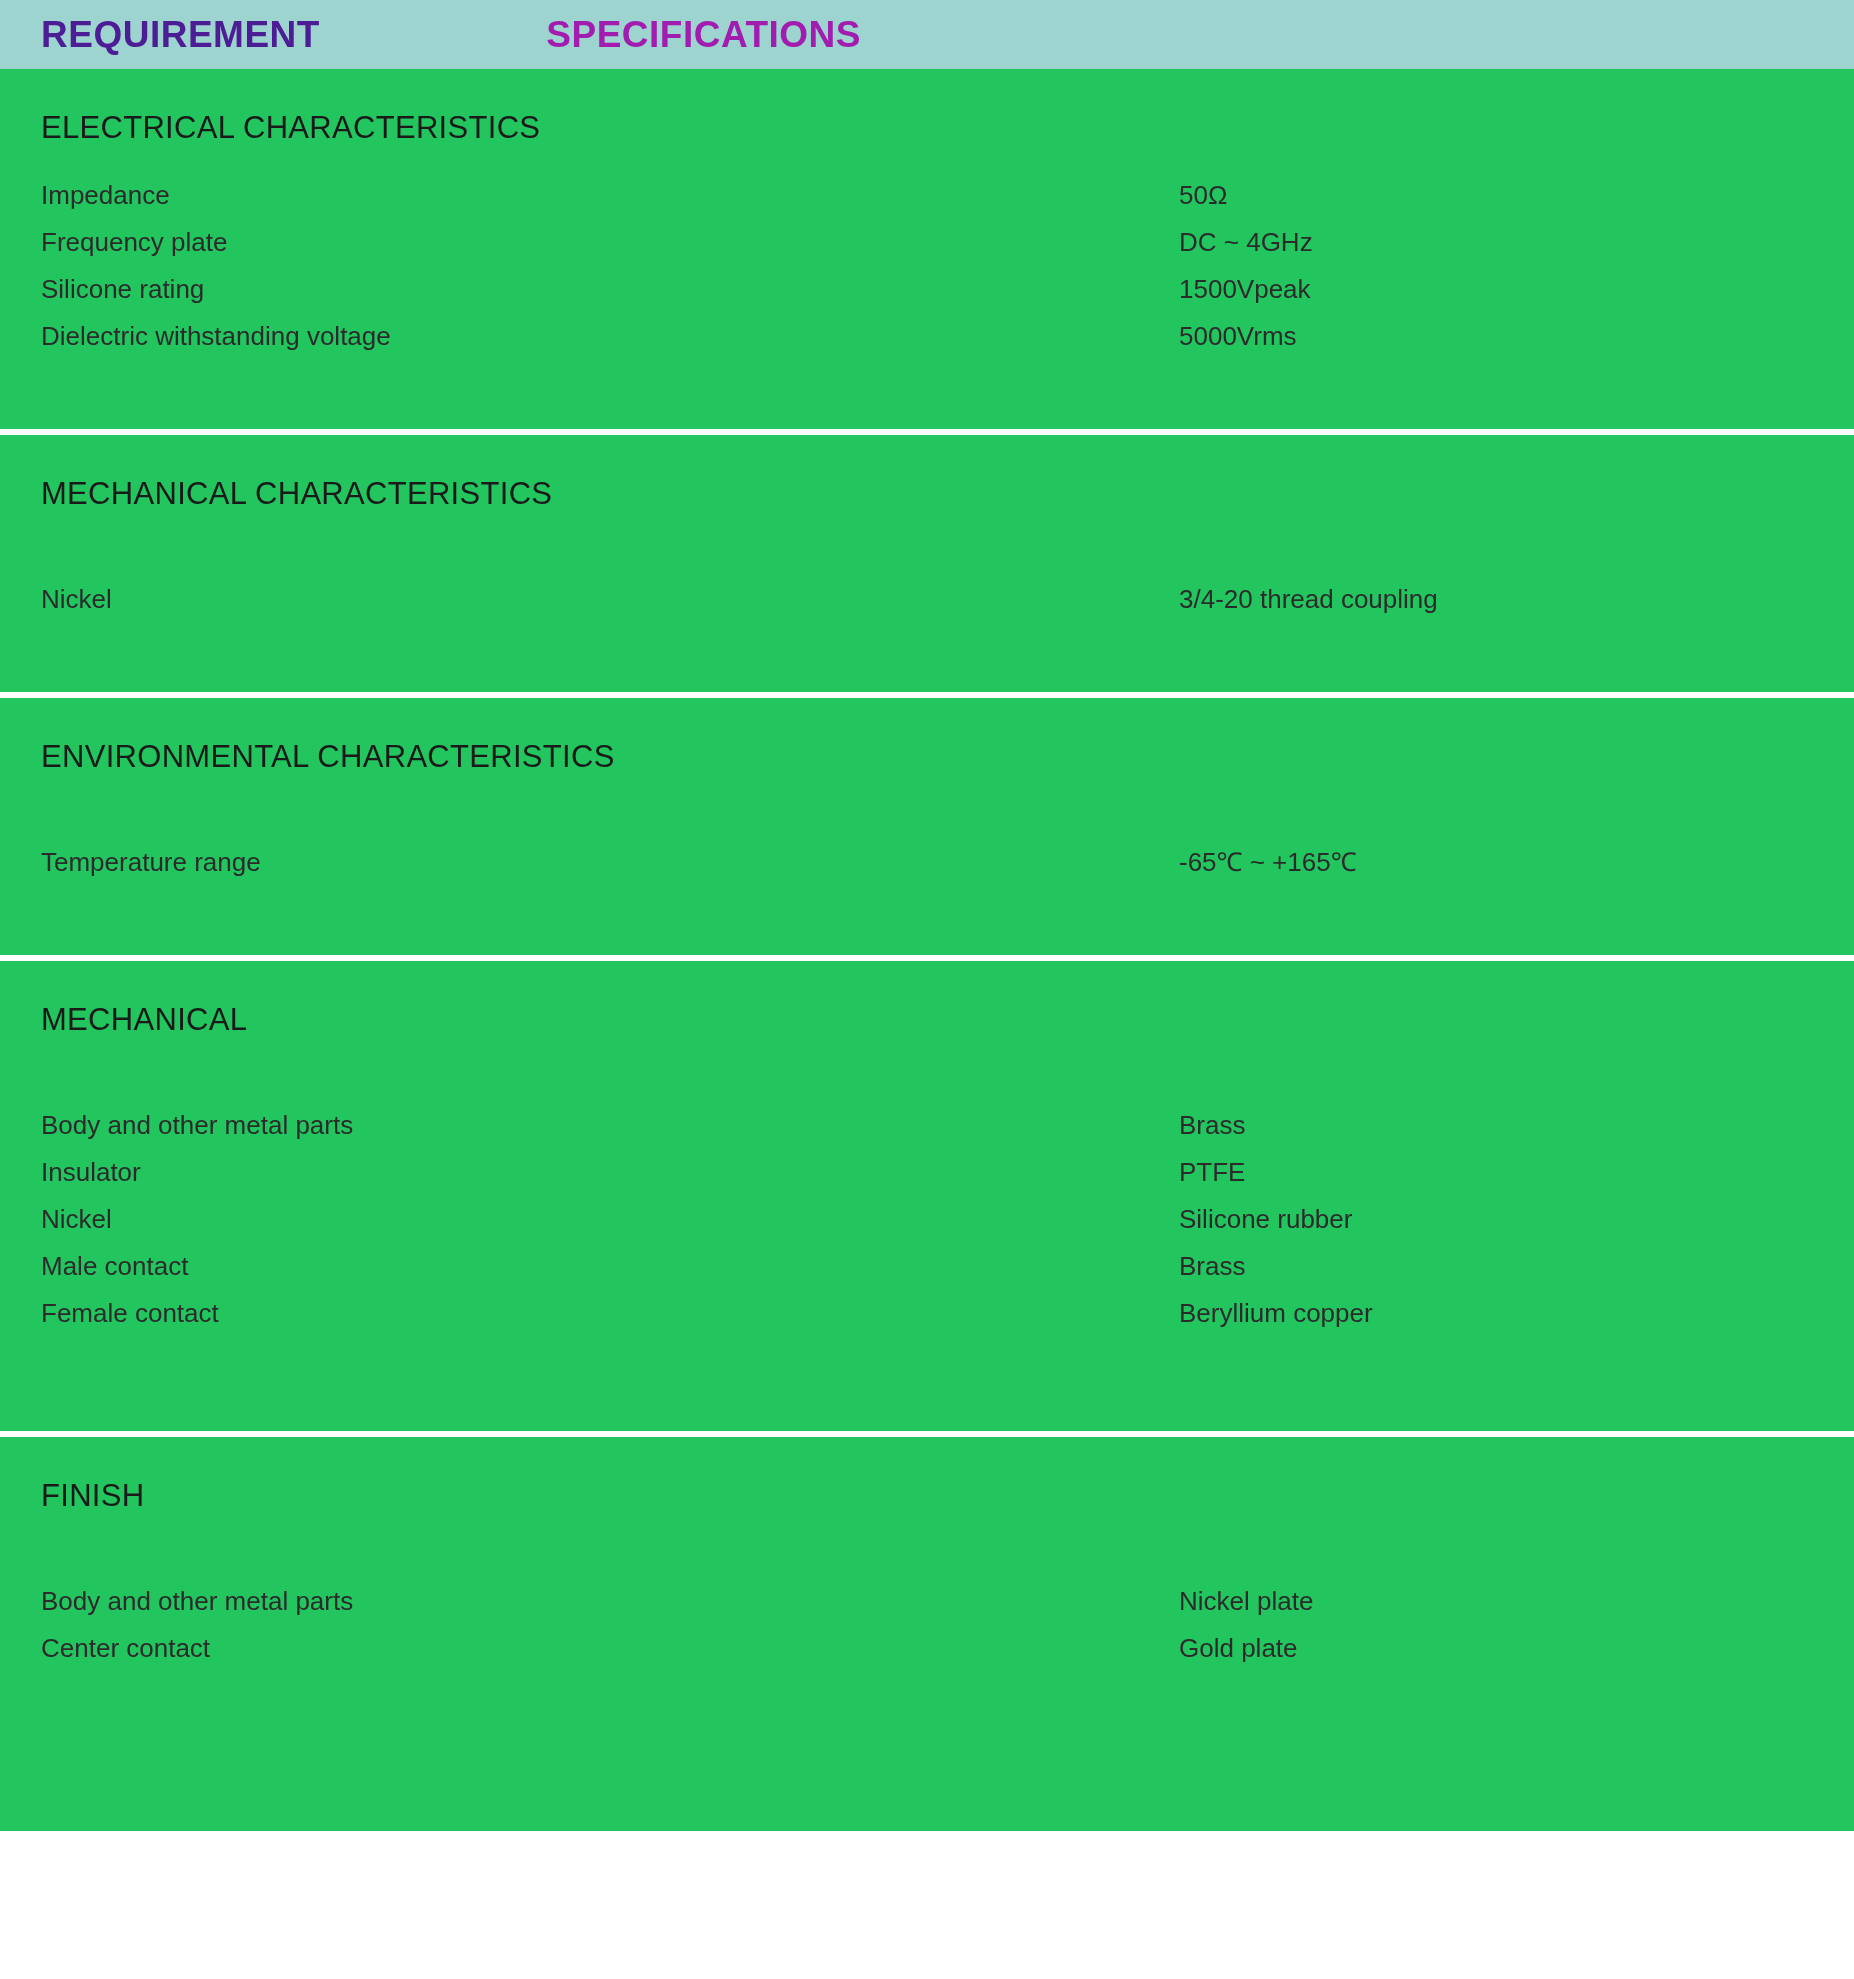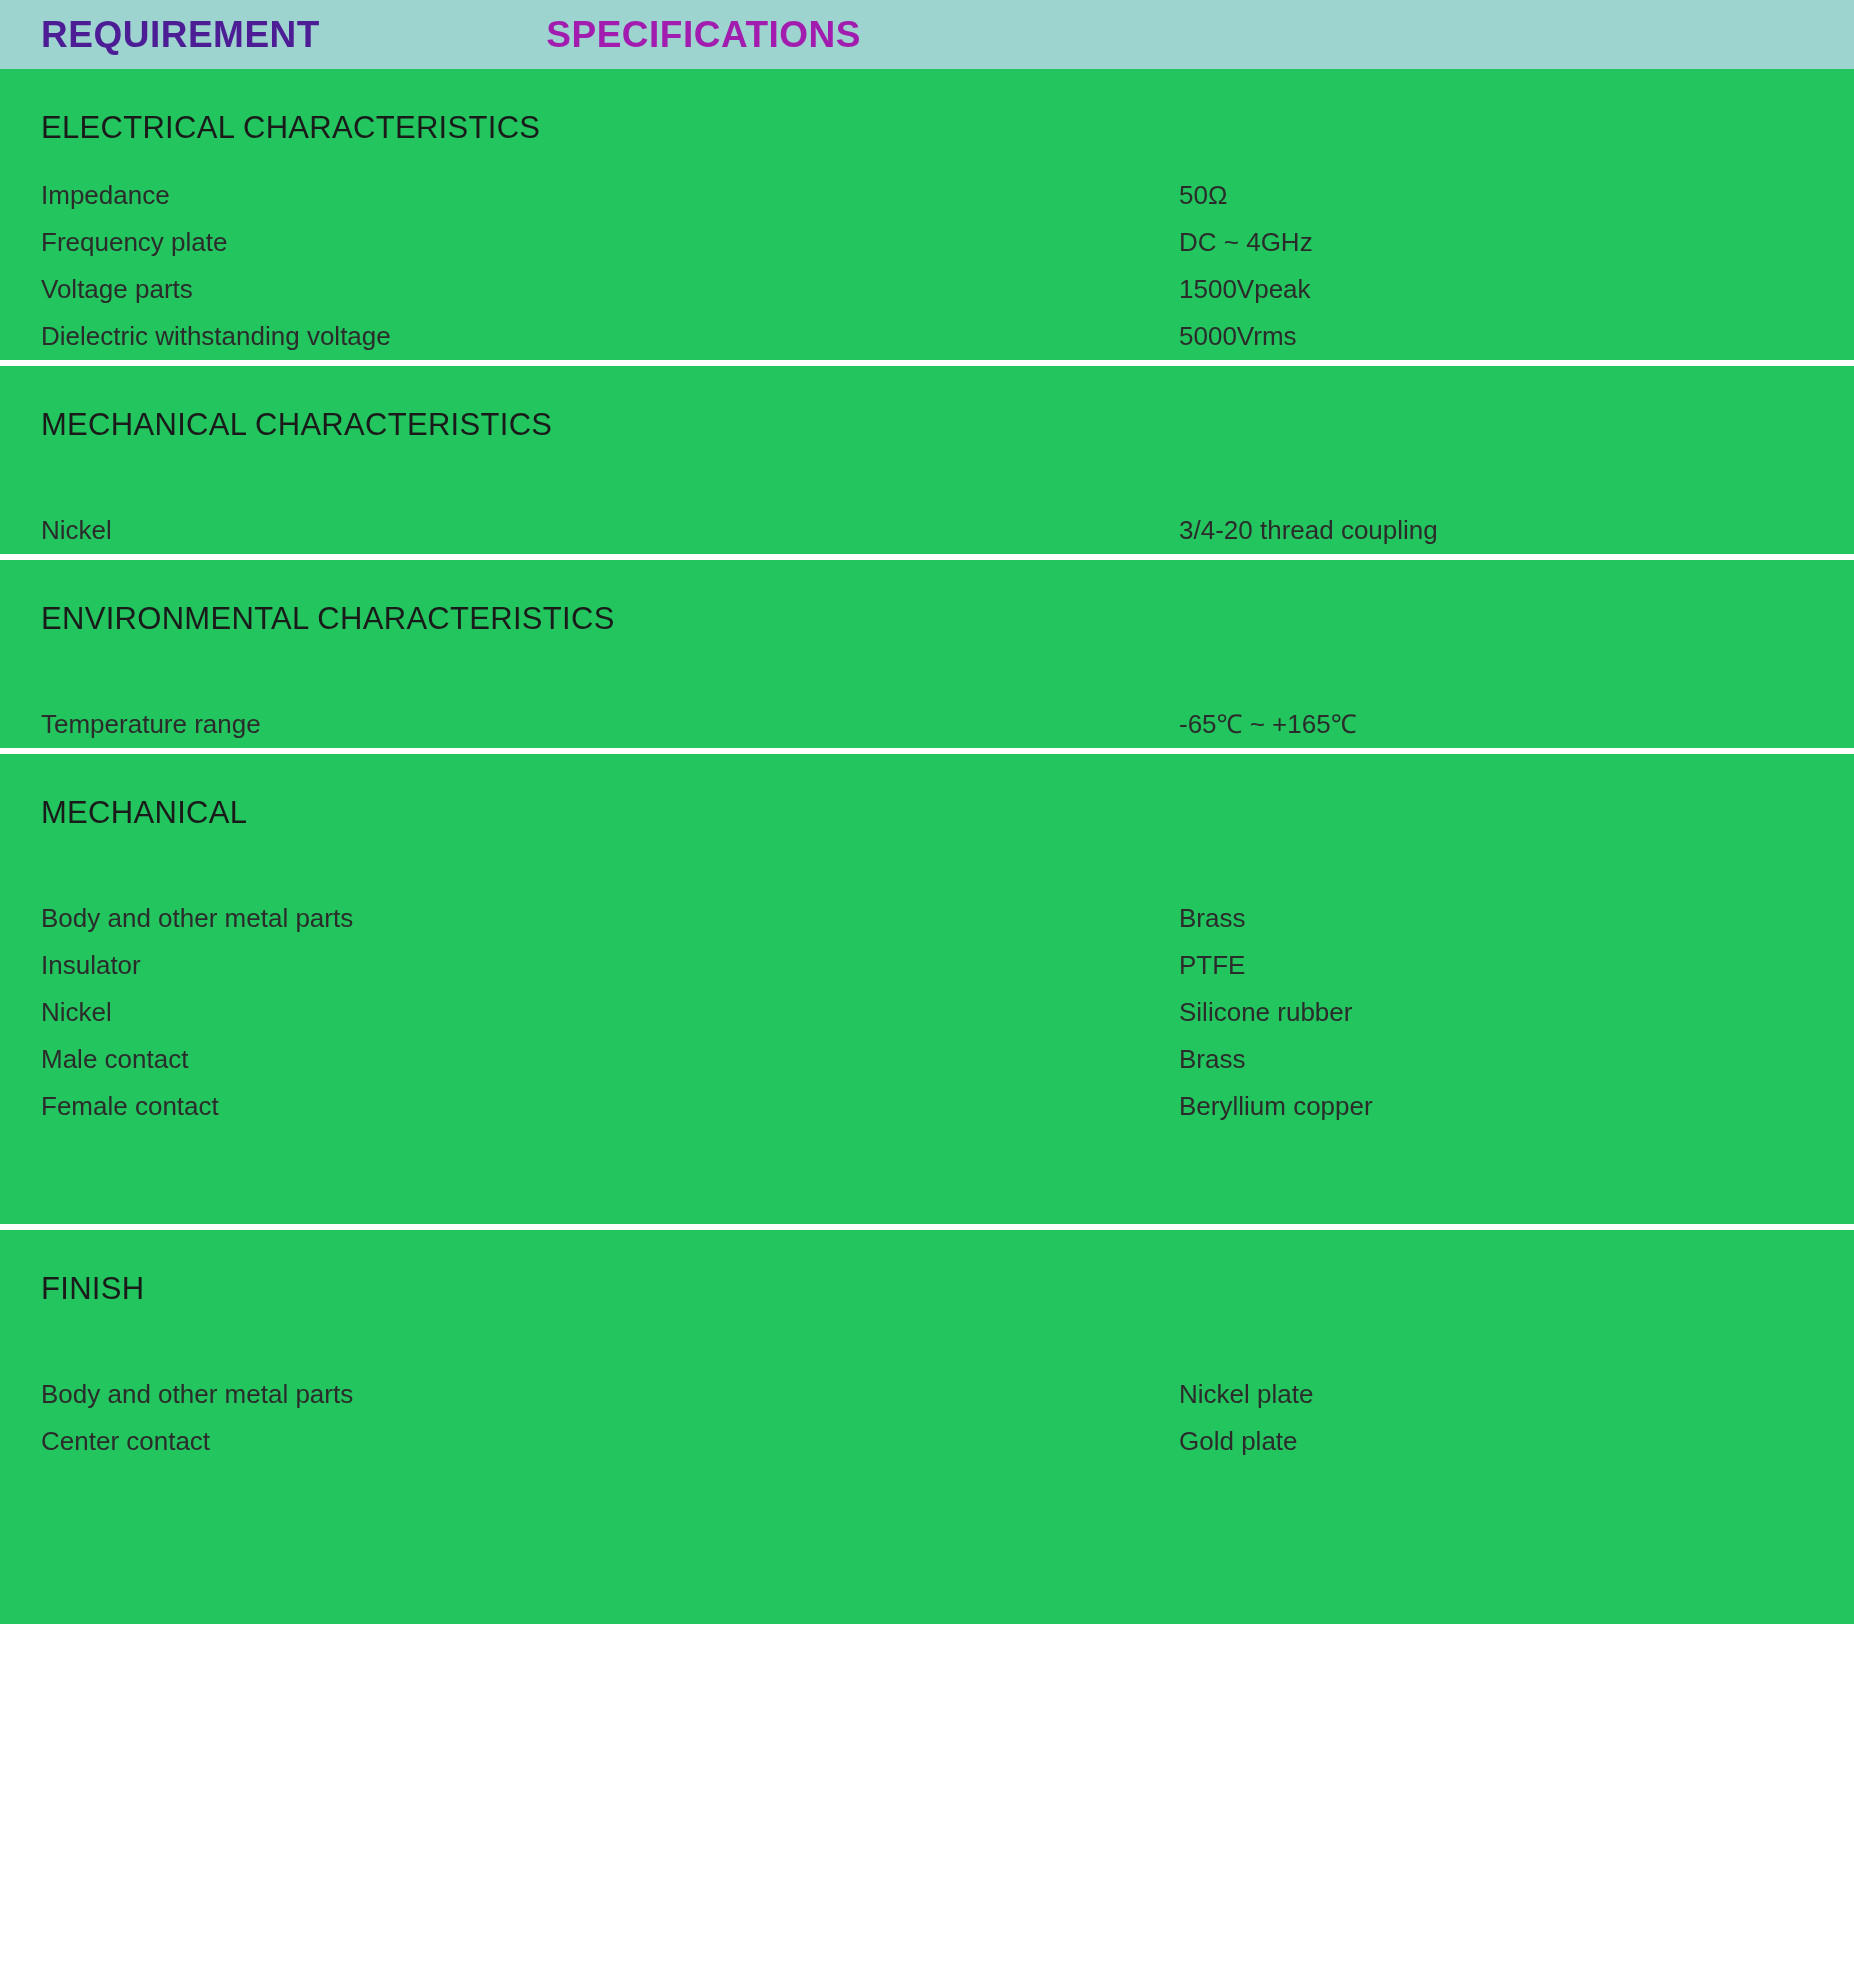--- a/index.html
+++ b/index.html
@@ -76,21 +76,21 @@
     width: 1138px;
     flex: 0 0 1138px;
     box-sizing: border-box;
   }
   .row .value {
     flex: 1;
     box-sizing: border-box;
   }
   .pad-top-sm { padding-top: 26px; }
   .pad-top-md { padding-top: 64px; }
-  .pad-bot-md { }
+  .pad-bot-md { padding-bottom: 69px; }
   .pad-bot-lg { padding-bottom: 94px; }
   .pad-bot-xl { padding-bottom: 159px; }
   .footer-space {
     background: #ffffff;
     height: 9.4px;
   }
 </style>
 </head>
 <body>
 
@@ -106,21 +106,21 @@
     <div class="rows pad-top-sm pad-bot-md">
       <div class="row">
         <div class="label">Impedance</div>
         <div class="value">50Ω</div>
       </div>
       <div class="row">
         <div class="label">Frequency plate</div>
         <div class="value">DC ~ 4GHz</div>
       </div>
       <div class="row">
-        <div class="label">Voltage parts</div>
+        <div class="label">Silicone rating</div>
         <div class="value">1500Vpeak</div>
       </div>
       <div class="row">
         <div class="label">Dielectric withstanding voltage</div>
         <div class="value">5000Vrms</div>
       </div>
     </div>
   </div>
 
   <div class="section">

